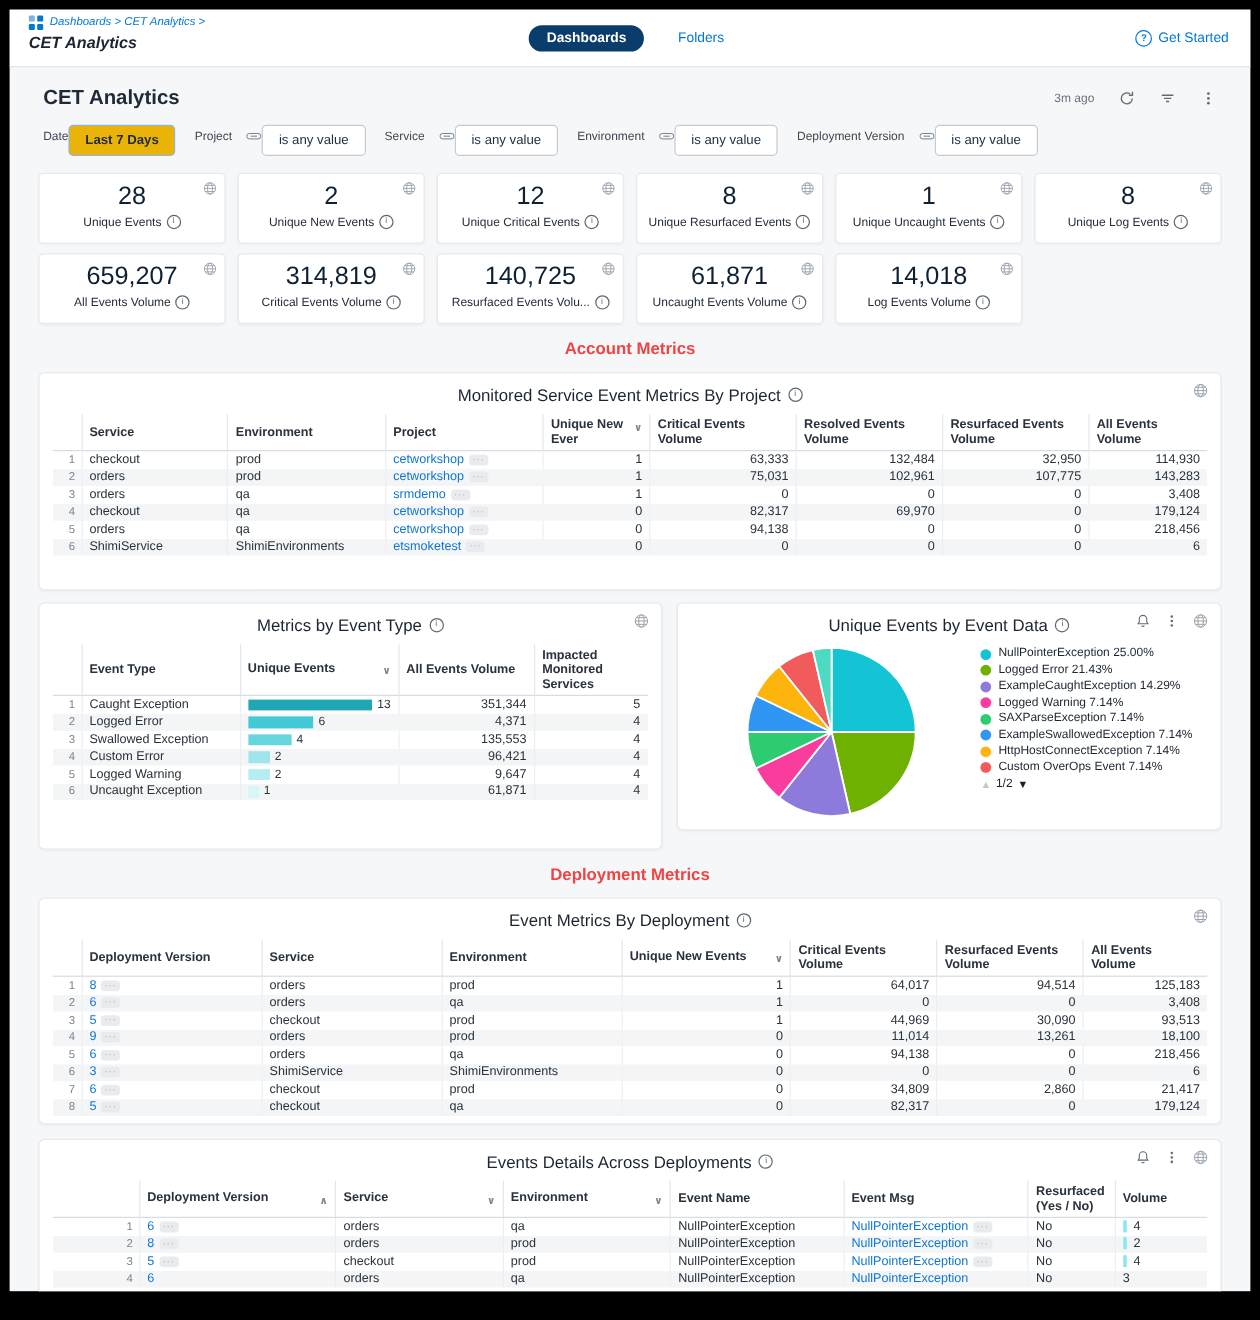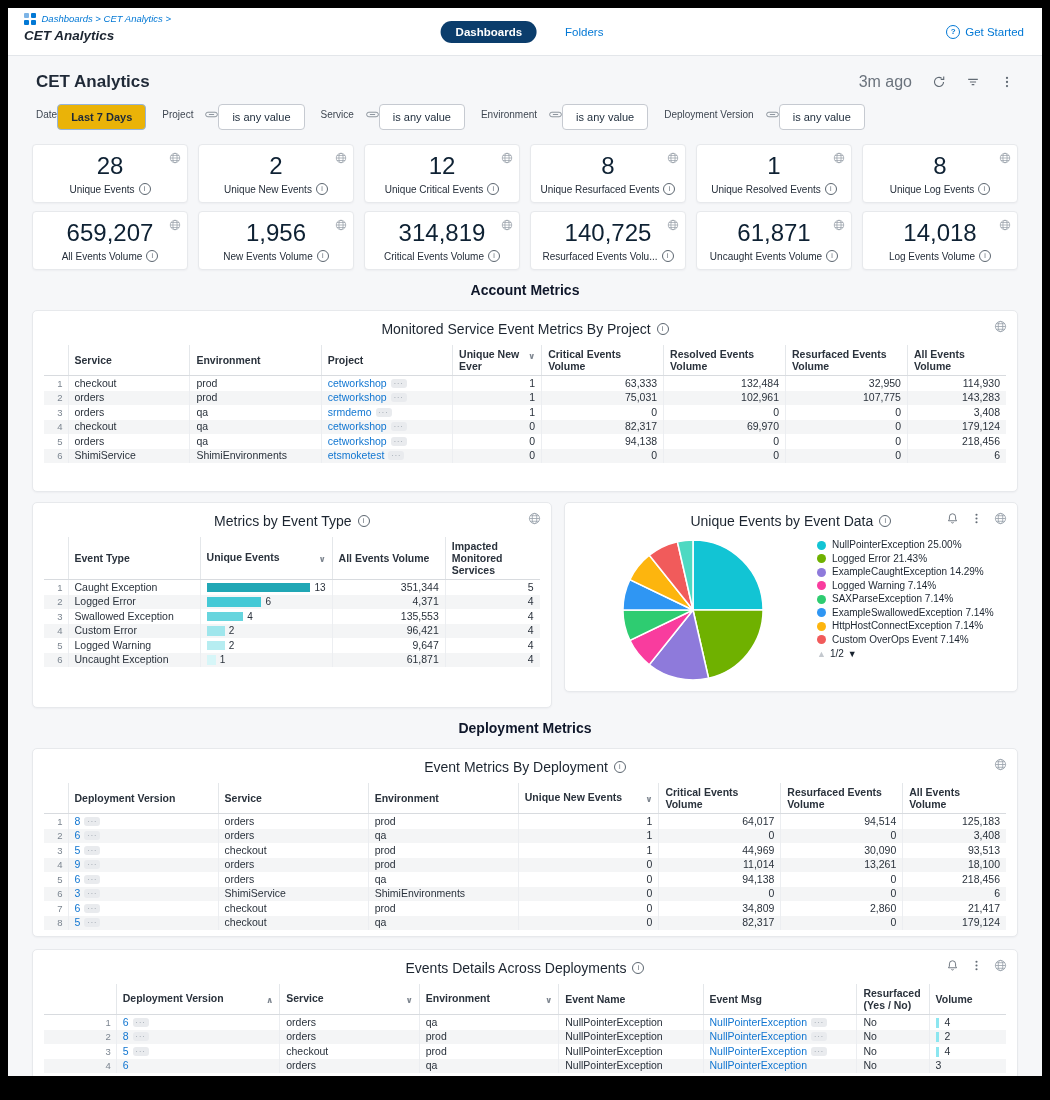--- a/index.html
+++ b/index.html
@@ -18,40 +18,40 @@
   .tabpill{background:#0b3d6c;color:#fff;border:none;border-radius:14px;padding:5px 15px;font-size:11.5px;font-weight:bold;cursor:pointer;font-family:inherit;}
   .tablink{background:none;border:none;color:#0278d5;font-size:11.5px;cursor:pointer;font-family:inherit;}
   .nav-right{position:absolute;right:18px;top:50%;transform:translateY(-50%);display:flex;align-items:center;gap:5px;}
   .qmark{width:12px;height:12px;border:1px solid #0278d5;border-radius:50%;color:#0278d5;font-size:8px;line-height:12px;text-align:center;font-weight:bold;}
   .getstarted{color:#0278d5;font-size:11.5px;text-decoration:none;}
   
   .content{padding:12px 24px 0 24px;}
   .dashhead{display:flex;justify-content:space-between;align-items:center;margin:4px 4px 12px 4px;}
   .dashtitle{font-size:17px;font-weight:600;color:#1f2937;}
   .dashactions{display:flex;align-items:center;gap:20px;}
-  .ago{font-size:16px;color:#6b737d;}
+  .ago{font-size:10px;color:#6b737d;}
   .dashactions .icon{width:14px;height:14px;cursor:pointer;display:inline-block;}
   .dashactions .icon svg{width:14px;height:14px;}
   
   .filters{display:flex;gap:16px;margin:0 4px 14px 4px;}
   .fgroup{display:flex;flex-direction:row;}
   .flabel{font-size:10px;color:#3f4752;margin-bottom:5px;display:flex;align-items:center;gap:12px;}
   .flabel svg{width:13px;height:7px;}
   .fbtn{background:#fff;border:1px solid #c6cad1;border-radius:4px;padding:6px 13px;font-size:11px;color:#22303f;cursor:pointer;font-family:inherit;white-space:nowrap;}
   .fbtn.active{background:#eab308;border-color:#94b4de;font-weight:bold;color:#1e2a3a;}
   
   .cards{display:grid;grid-template-columns:repeat(6,1fr);gap:8px 10px;margin-bottom:12px;}
   .card{background:#fff;border:1px solid #e7e9ec;border-radius:4px;height:57px;position:relative;text-align:center;box-shadow:0 1px 2px rgba(16,24,40,.04);}
-  .card .val{font-size:24px;color:#0e2133;font-weight:500;margin-top:7px;}
+  .card .val{font-size:21px;color:#0e2133;font-weight:500;margin-top:7px;}
   .card .lab{font-size:10px;color:#252e3a;margin-top:3px;display:flex;justify-content:center;align-items:center;gap:4px;}
   .card .globe{position:absolute;top:5px;right:6px;width:12px;height:12px;}
   .card .globe svg{width:12px;height:12px;}
   .info{display:inline-block;width:10px;height:10px;border:1px solid #5c6670;border-radius:50%;color:#5c6670;
     font-size:7px;line-height:10px;text-align:center;font-style:normal;flex-shrink:0;cursor:pointer;}
-  .sectiontitle{text-align:center;font-size:14px;font-weight:bold;color:#0f172a;margin:12px 0 12px 0;}
+  .sectiontitle{text-align:center;font-size:14px;font-weight:bold;color:#ef4444;margin:12px 0 12px 0;}
   
   .panel{background:#fff;border:1px solid #e7e9ec;border-radius:5px;box-shadow:0 1px 2px rgba(16,24,40,.04);position:relative;}
   .panel-icons{position:absolute;top:8px;right:10px;display:flex;gap:11px;align-items:center;}
   .panel-icons span{width:13px;height:13px;cursor:pointer;}
   .panel-icons svg{width:13px;height:13px;}
   .ptr{display:flex;justify-content:center;align-items:center;gap:6px;padding:10px 0 8px 0;}
   .ptitle{font-size:14px;color:#1c2530;font-weight:500;}
   .p-project{margin-bottom:10px;padding-bottom:28px;}
   .panelrow{display:flex;gap:12px;}
   .p-eventtype{flex:0 0 52.5%;padding-bottom:40px;}
@@ -239,21 +239,21 @@
         <div class="card">
           <span class="globe"><svg viewBox="0 0 16 16">
               <g fill="none" stroke="#98a0aa" stroke-width="1">
                 <circle cx="8" cy="8" r="6.3"></circle>
                 <ellipse cx="8" cy="8" rx="2.8" ry="6.3"></ellipse>
                 <path d="M1.7 8h12.6M2.6 4.6h10.8M2.6 11.4h10.8"></path>
               </g>
             </svg></span>
           <div class="val">1</div>
           <div class="lab">
-            <span>Unique Resolved Events</span>
+            <span>Unique Uncaught Events</span>
             <i class="info">i</i>
           </div>
         </div>
         <div class="card">
           <span class="globe"><svg viewBox="0 0 16 16">
               <g fill="none" stroke="#98a0aa" stroke-width="1">
                 <circle cx="8" cy="8" r="6.3"></circle>
                 <ellipse cx="8" cy="8" rx="2.8" ry="6.3"></ellipse>
                 <path d="M1.7 8h12.6M2.6 4.6h10.8M2.6 11.4h10.8"></path>
               </g>
@@ -268,34 +268,20 @@
           <span class="globe"><svg viewBox="0 0 16 16">
               <g fill="none" stroke="#98a0aa" stroke-width="1">
                 <circle cx="8" cy="8" r="6.3"></circle>
                 <ellipse cx="8" cy="8" rx="2.8" ry="6.3"></ellipse>
                 <path d="M1.7 8h12.6M2.6 4.6h10.8M2.6 11.4h10.8"></path>
               </g>
             </svg></span>
           <div class="val">659,207</div>
           <div class="lab">
             <span>All Events Volume</span>
-            <i class="info">i</i>
-          </div>
-        </div>
-        <div class="card">
-          <span class="globe"><svg viewBox="0 0 16 16">
-              <g fill="none" stroke="#98a0aa" stroke-width="1">
-                <circle cx="8" cy="8" r="6.3"></circle>
-                <ellipse cx="8" cy="8" rx="2.8" ry="6.3"></ellipse>
-                <path d="M1.7 8h12.6M2.6 4.6h10.8M2.6 11.4h10.8"></path>
-              </g>
-            </svg></span>
-          <div class="val">1,956</div>
-          <div class="lab">
-            <span>New Events Volume</span>
             <i class="info">i</i>
           </div>
         </div>
         <div class="card">
           <span class="globe"><svg viewBox="0 0 16 16">
               <g fill="none" stroke="#98a0aa" stroke-width="1">
                 <circle cx="8" cy="8" r="6.3"></circle>
                 <ellipse cx="8" cy="8" rx="2.8" ry="6.3"></ellipse>
                 <path d="M1.7 8h12.6M2.6 4.6h10.8M2.6 11.4h10.8"></path>
               </g>

